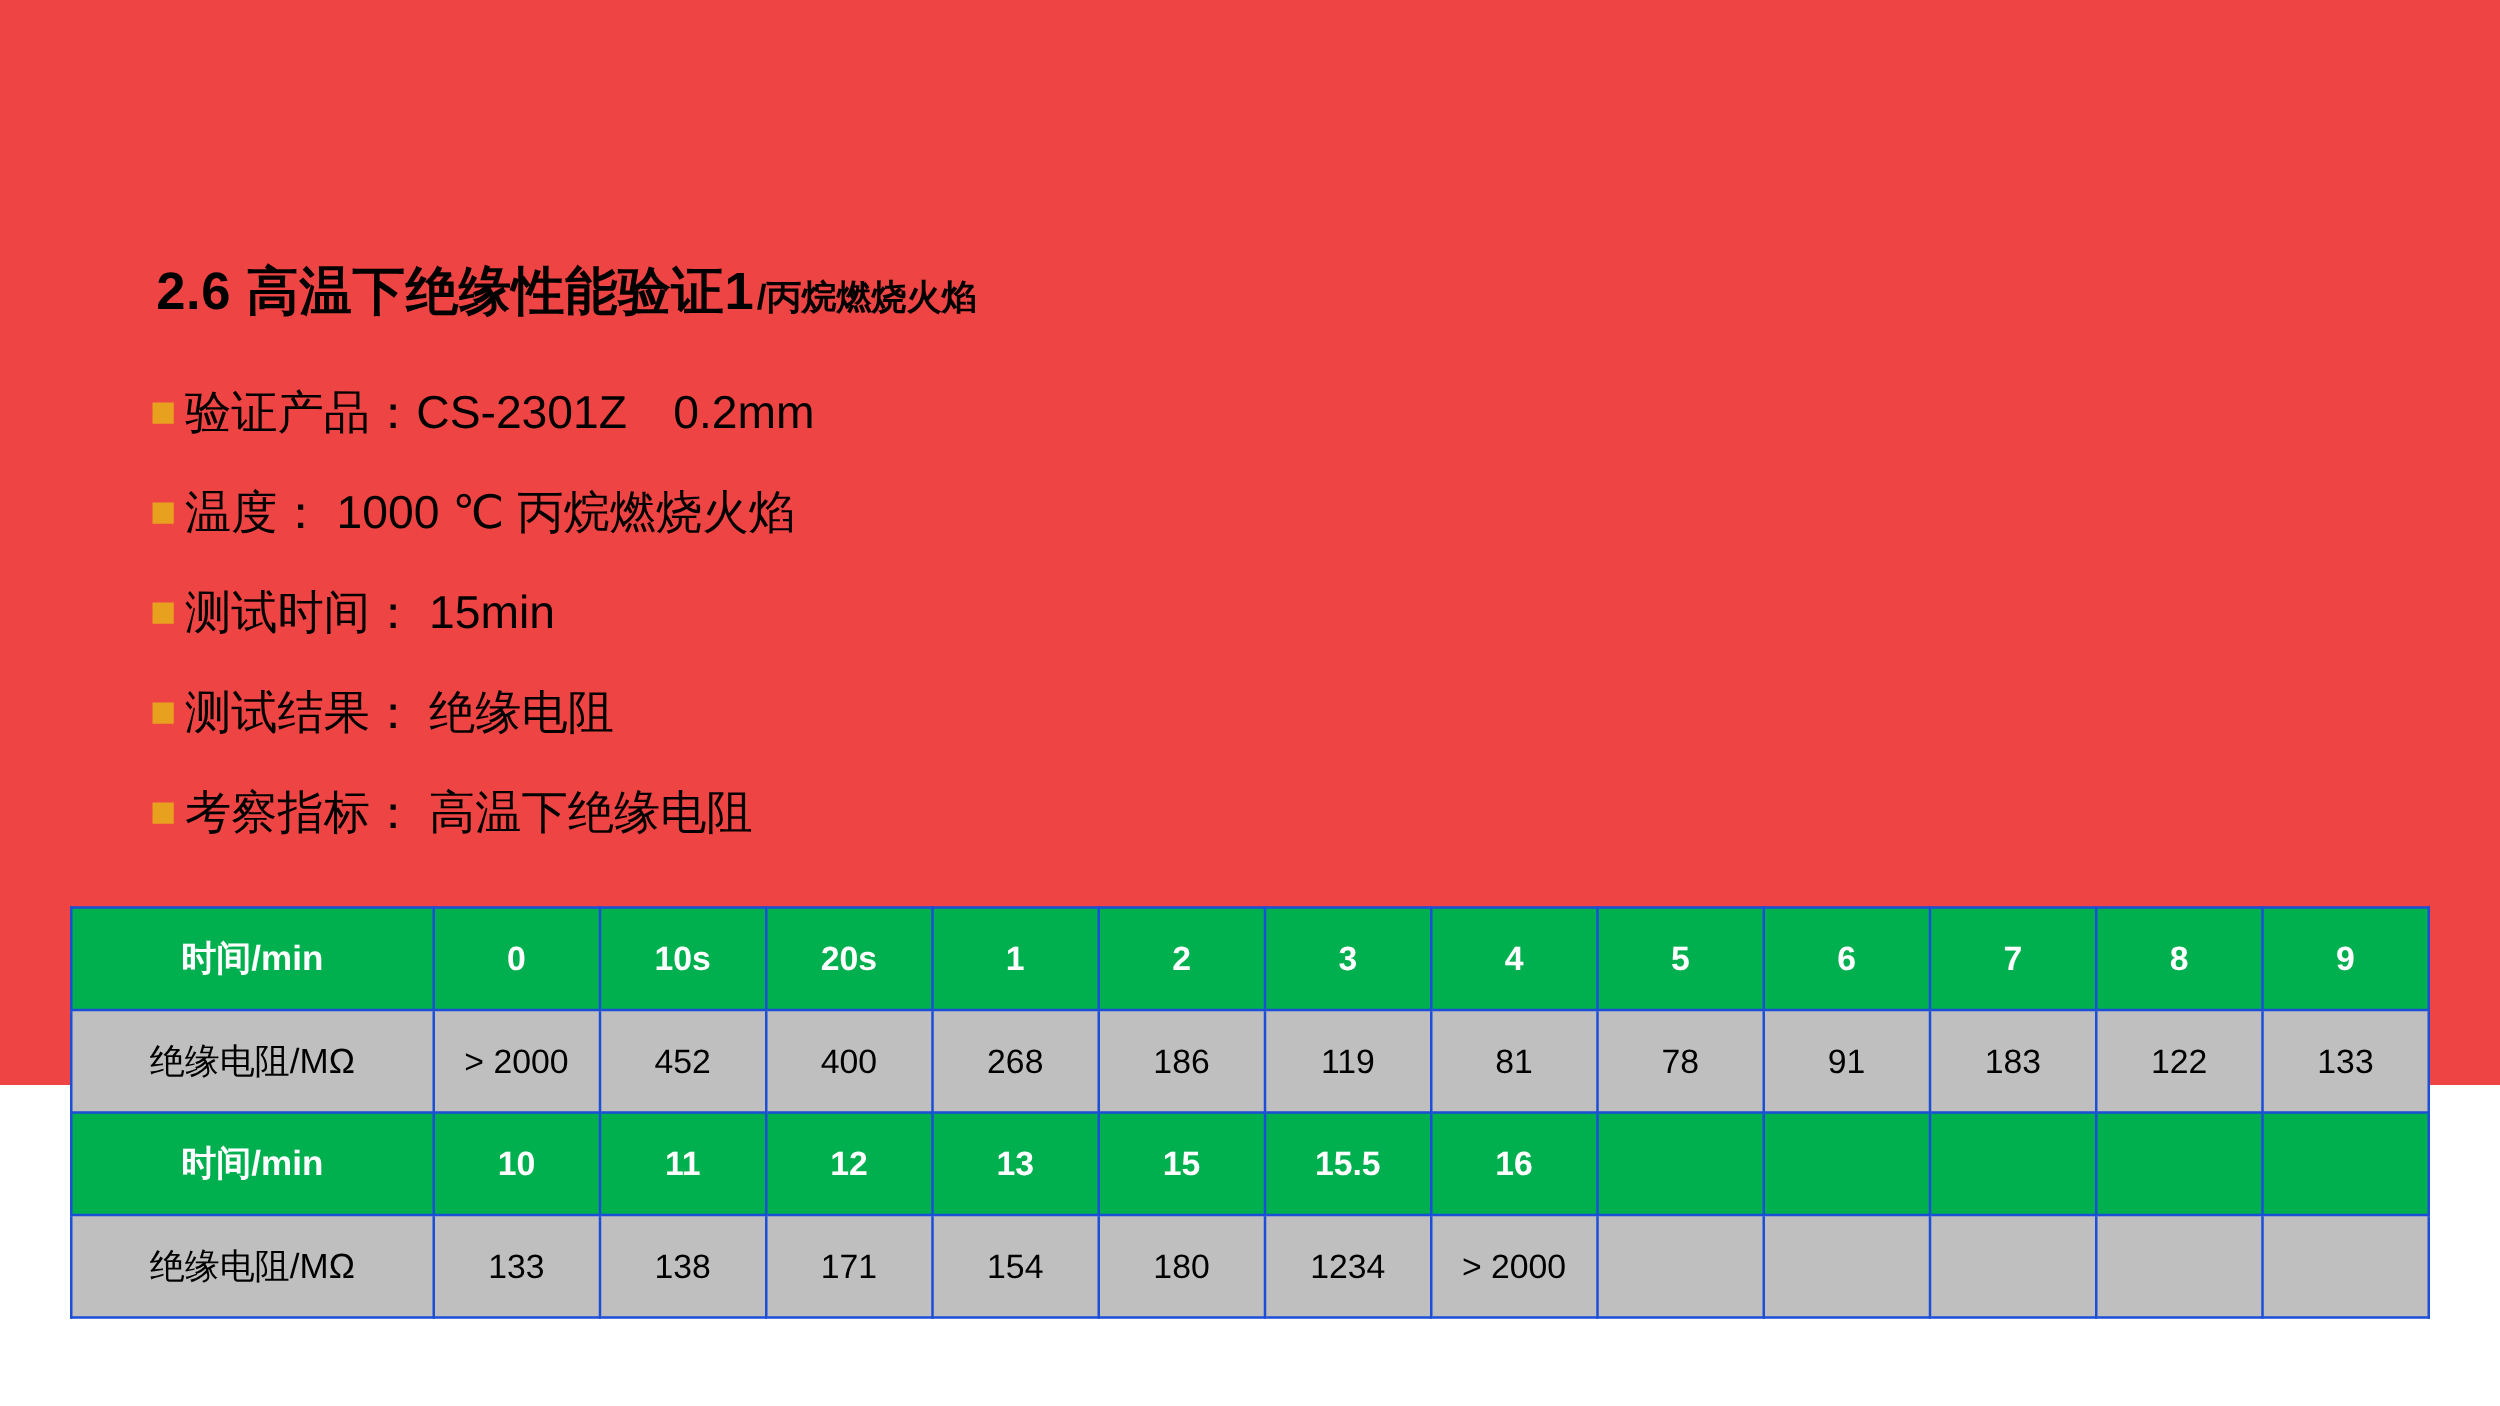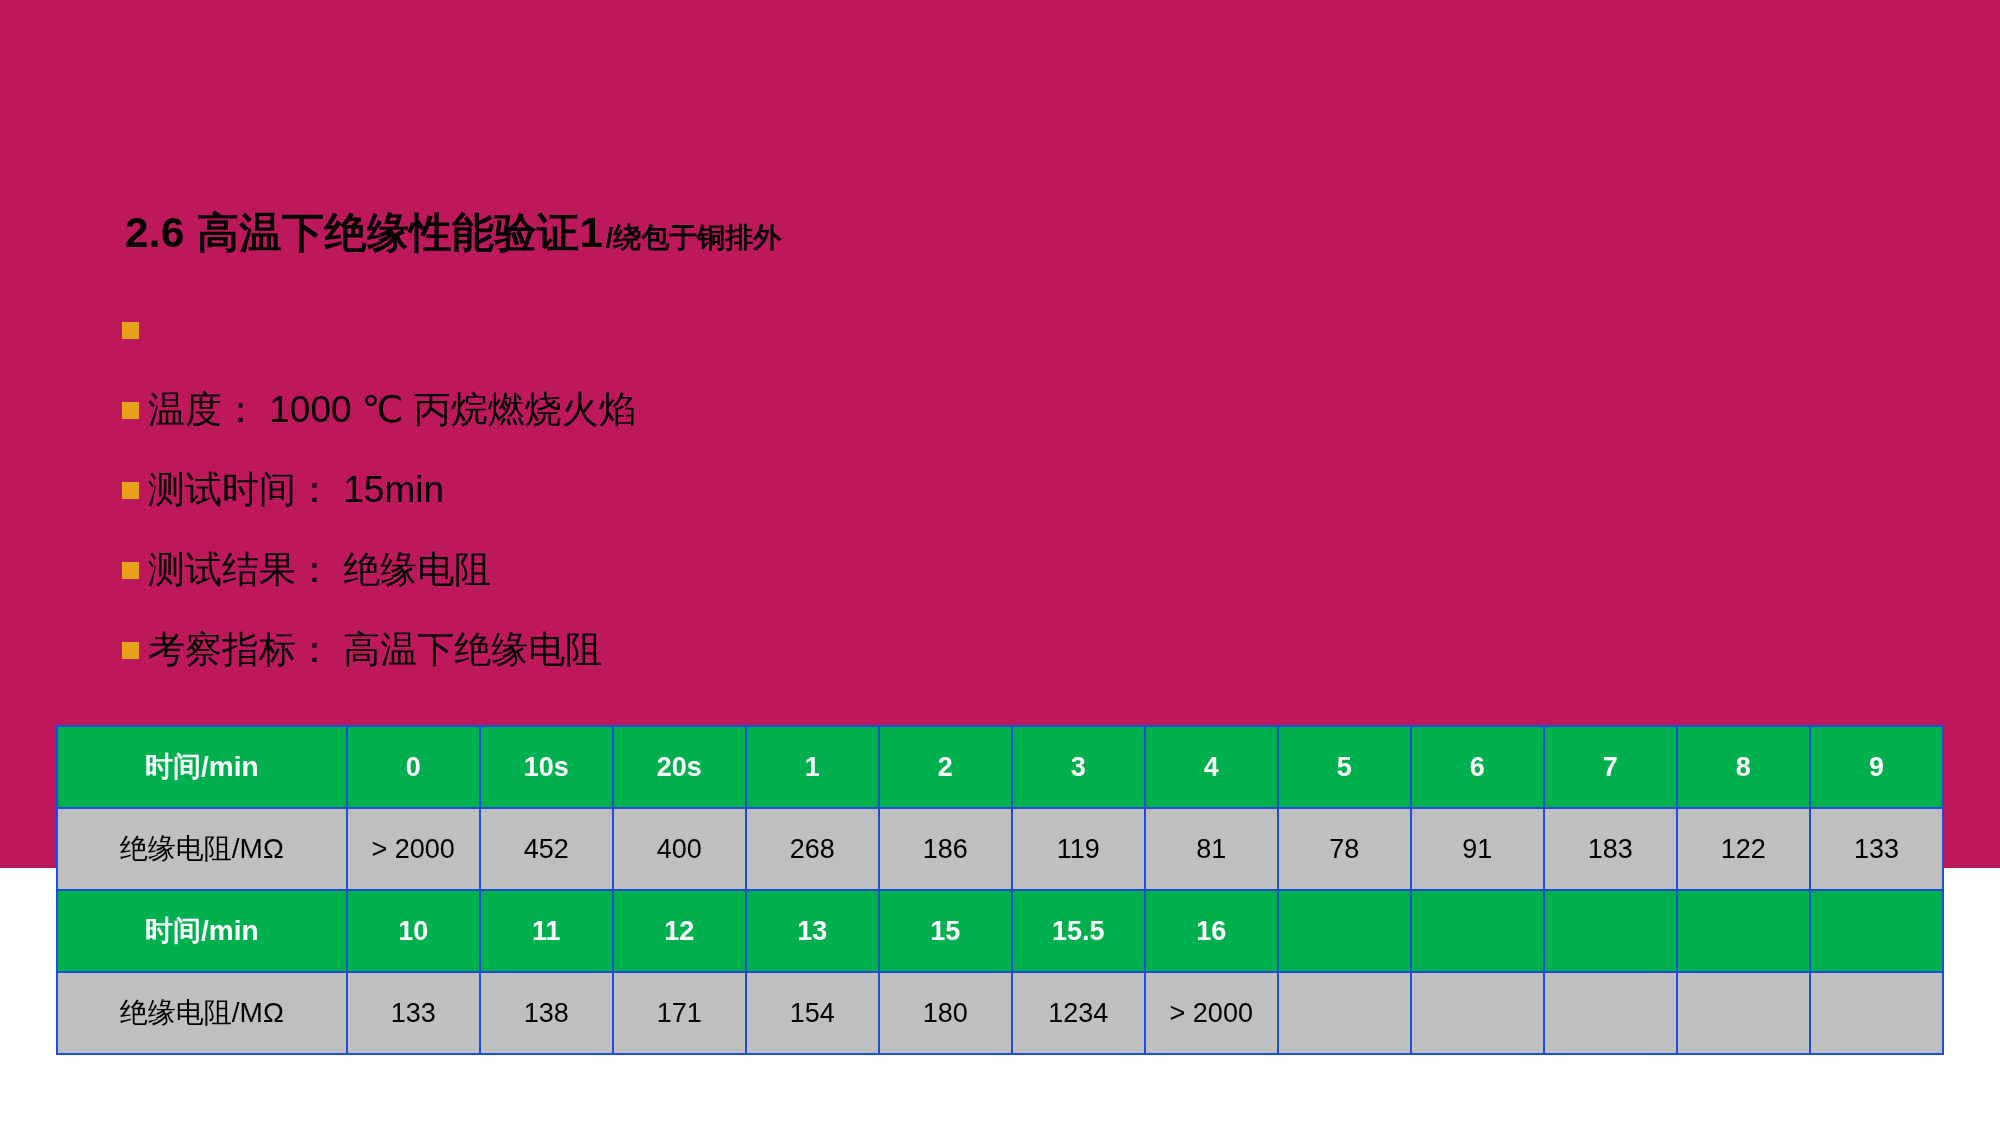--- a/index.html
+++ b/index.html
@@ -11,21 +11,21 @@
     width: 2000px;
     height: 1125px;
     font-family: "Liberation Sans", "DejaVu Sans", sans-serif;
     color: #000000;
     overflow: hidden;
   }
   .slide {
     position: relative;
     width: 2000px;
     height: 868px;
-    background: #be185d;
+    background: #ef4444;
   }
 
   
   .title-row {
     position: absolute;
     left: 125px;
     top: 205px;
     display: flex;
     align-items: baseline;
     white-space: nowrap;
@@ -113,26 +113,27 @@
   col.c-label { width: 270px; }
   col.c-data  { width: 124px; }
 </style>
 </head>
 <body>
 
 <div class="slide">
 
   <div class="title-row">
     <span class="title-main">2.6 高温下绝缘性能验证1</span>
-    <span class="title-sub">/绕包于铜排外</span>
+    <span class="title-sub">/丙烷燃烧火焰</span>
   </div>
 
   <div class="bullets">
     <div class="bullet-row">
       <span class="bullet-marker"></span>
+      <span class="bullet-text">验证产品：CS-2301Z　0.2mm</span>
     </div>
     <div class="bullet-row">
       <span class="bullet-marker"></span>
       <span class="bullet-text">温度： 1000 ℃ 丙烷燃烧火焰</span>
     </div>
     <div class="bullet-row">
       <span class="bullet-marker"></span>
       <span class="bullet-text">测试时间： 15min</span>
     </div>
     <div class="bullet-row">

